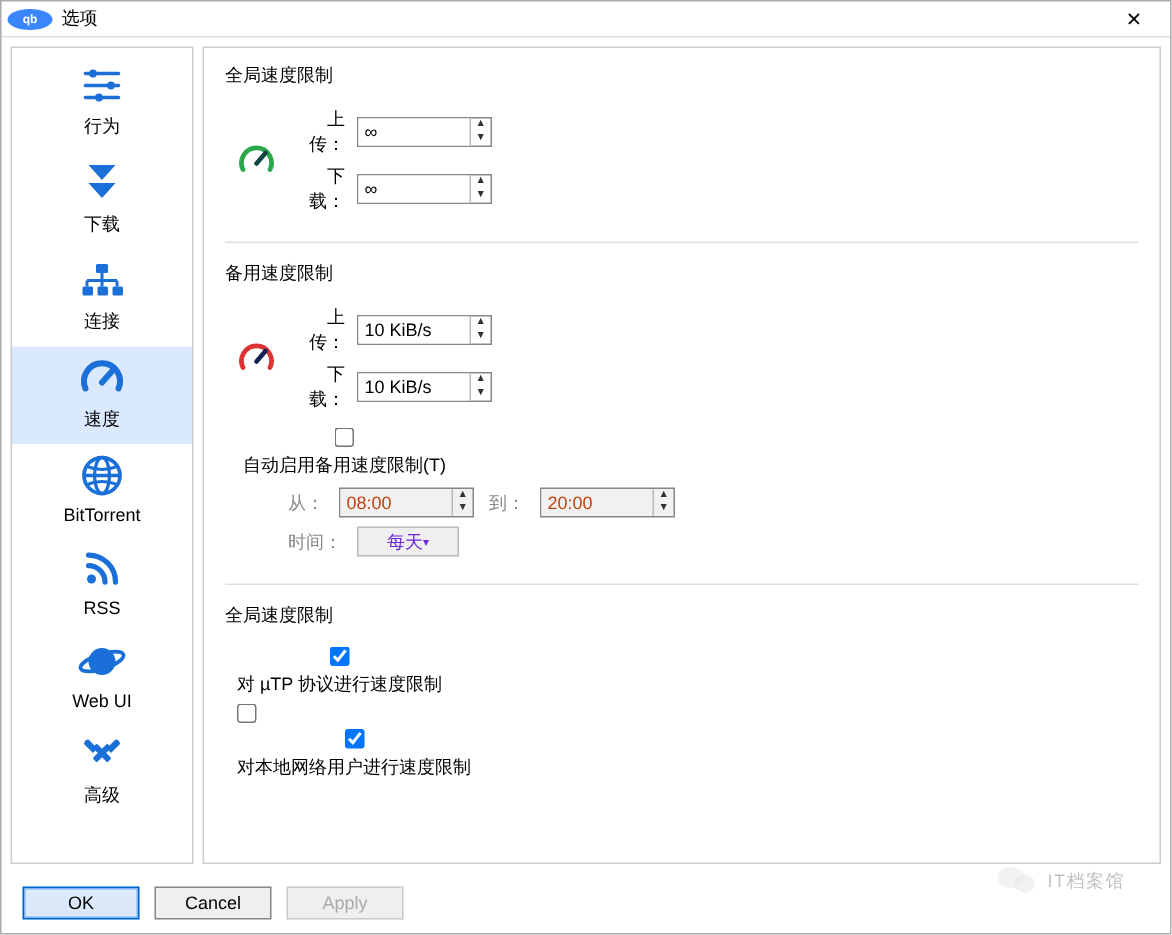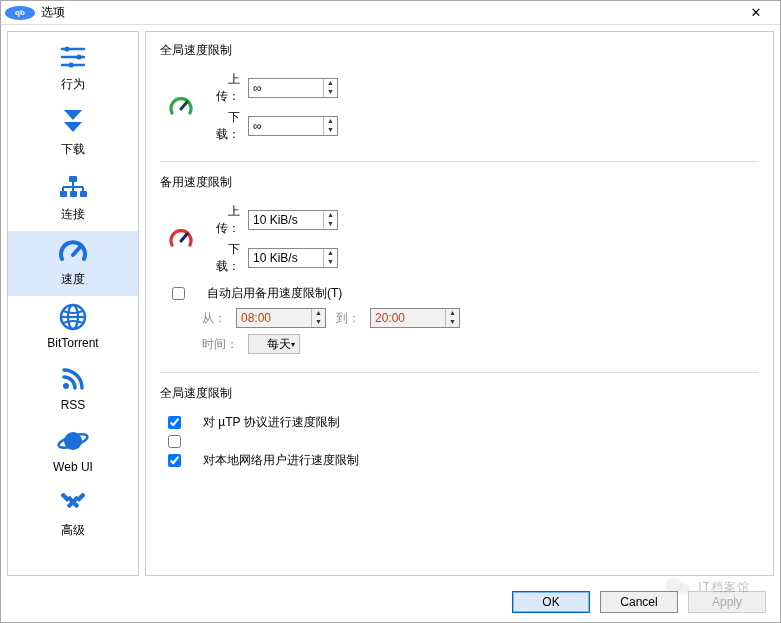--- a/index.html
+++ b/index.html
@@ -2,45 +2,45 @@
 <html><head>
 <meta charset="utf-8">
 <style>
   * { box-sizing: border-box; font-family: "Microsoft YaHei", "SimSun", sans-serif; font-size: 12px; }
   body { margin: 0; width: 781px; height: 623px; background: #fff; border: 1px solid #aaa; position: relative; }
   .titlebar { height: 24px; display: flex; align-items: center; padding: 0 4px; border-bottom: 1px solid #ddd; }
   .app-icon { width: 30px; height: 14px; border-radius: 50%; background: #3a86ff; margin-right: 6px; display: inline-flex; align-items: center; justify-content: center; color: #fff; font-size: 8px; font-weight: bold; }
   .titlebar .title { flex: 1; }
   .close-x { width: 40px; text-align: center; font-size: 13px; }
   .body { display: flex; height: calc(100% - 24px - 40px); }
-  .sidebar { width: 132px; border: 1px solid #ccc; margin: 6px 4px 6px 6px; padding: 4px 0; display: flex; flex-direction: column; align-items: center; gap: 0; }
+  .sidebar { width: 122px; border: 1px solid #ccc; margin: 6px 4px 6px 6px; padding: 4px 0; display: flex; flex-direction: column; align-items: center; gap: 0; }
   .nav-item { width: 100%; padding: 4px 0 8px; display: flex; flex-direction: column; align-items: center; cursor: pointer; }
   .nav-item.selected { background: #dbe9ff; }
   .nav-icon { height: 34px; display: flex; align-items: center; justify-content: center; color: #1a6fd8; }
   .nav-label { margin-top: 2px; }
   .main { flex: 1; border: 1px solid #ccc; margin: 6px 6px 6px 2px; padding: 10px 14px; overflow: auto; position: relative; }
   .groupbox { border: none; padding: 0; margin: 0 0 18px 0; }
   .groupbox > .legend { font-size: 12px; padding-bottom: 4px; }
   .group-body { padding: 4px 0 0 8px; }
   .row { display: flex; align-items: center; gap: 8px; margin: 4px 0; }
   .gauge { width: 26px; height: 26px; margin-right: 4px; }
   .lbl { width: 34px; text-align: right; }
   .spin { display: inline-flex; align-items: stretch; border: 1px solid #888; background: #fff; height: 20px; }
   .spin input { border: none; width: 74px; padding: 0 4px; font-size: 12px; outline: none; }
   .spin .arrows { width: 14px; display: flex; flex-direction: column; border-left: 1px solid #bbb; }
   .spin .arrows div { flex:1; font-size:7px; line-height:8px; text-align:center; color:#333; }
   .spin.disabled { background:#f1f1f1; }
   .spin.disabled input { background:#f1f1f1; color:#c2410c; }
-  .chk { display: flex; align-items: center; gap: 22px; }
+  .chk { display: flex; align-items: center; gap: 4px; flex-direction: column; }
   input[type=checkbox] { width:13px; height:13px; margin:0; }
-  .select { border:1px solid #bbb; background:#efefef; height:20px; width:52px; display:inline-flex; align-items:center; padding:0 4px; justify-content:flex-end; color:#000000; }
+  .select { border:1px solid #bbb; background:#efefef; height:20px; width:68px; display:inline-flex; align-items:center; padding:0 4px; justify-content:center; color:#6d28d9; }
   .subrow { display:flex; align-items:center; gap:10px; margin:6px 0 0 34px; }
   .dim { color:#888; }
   .hr { border:none; border-top:1px solid #ddd; margin:10px 0 12px; }
-  .footer { position:absolute; bottom:0; left:0; right:0; height:40px; display:flex; justify-content:flex-end; align-items:center; gap:10px; padding:0 14px; }
+  .footer { position:absolute; bottom:0; left:0; right:0; height:40px; display:flex; align-items:center; gap:10px; padding:0 14px; }
   .btn { min-width:78px; height:22px; border:1px solid #888; background:#efefef; text-align:center; line-height:20px; cursor:pointer; }
   .btn.primary { border:1px solid #0066cc; background:#dce9fb; box-shadow:0 0 0 1px #7ab3ef inset; }
   .btn.disabled { color:#aaa; border-color:#ccc; }
   .watermark { position:absolute; right:30px; bottom:22px; color:#000; opacity:0.25; font-size:16px; letter-spacing:1px; display:flex; align-items:center; gap:6px; }
   .watermark .wm-ico { opacity:0.4; }
 </style>
 </head>
 <body>
 
 <div class="titlebar">

